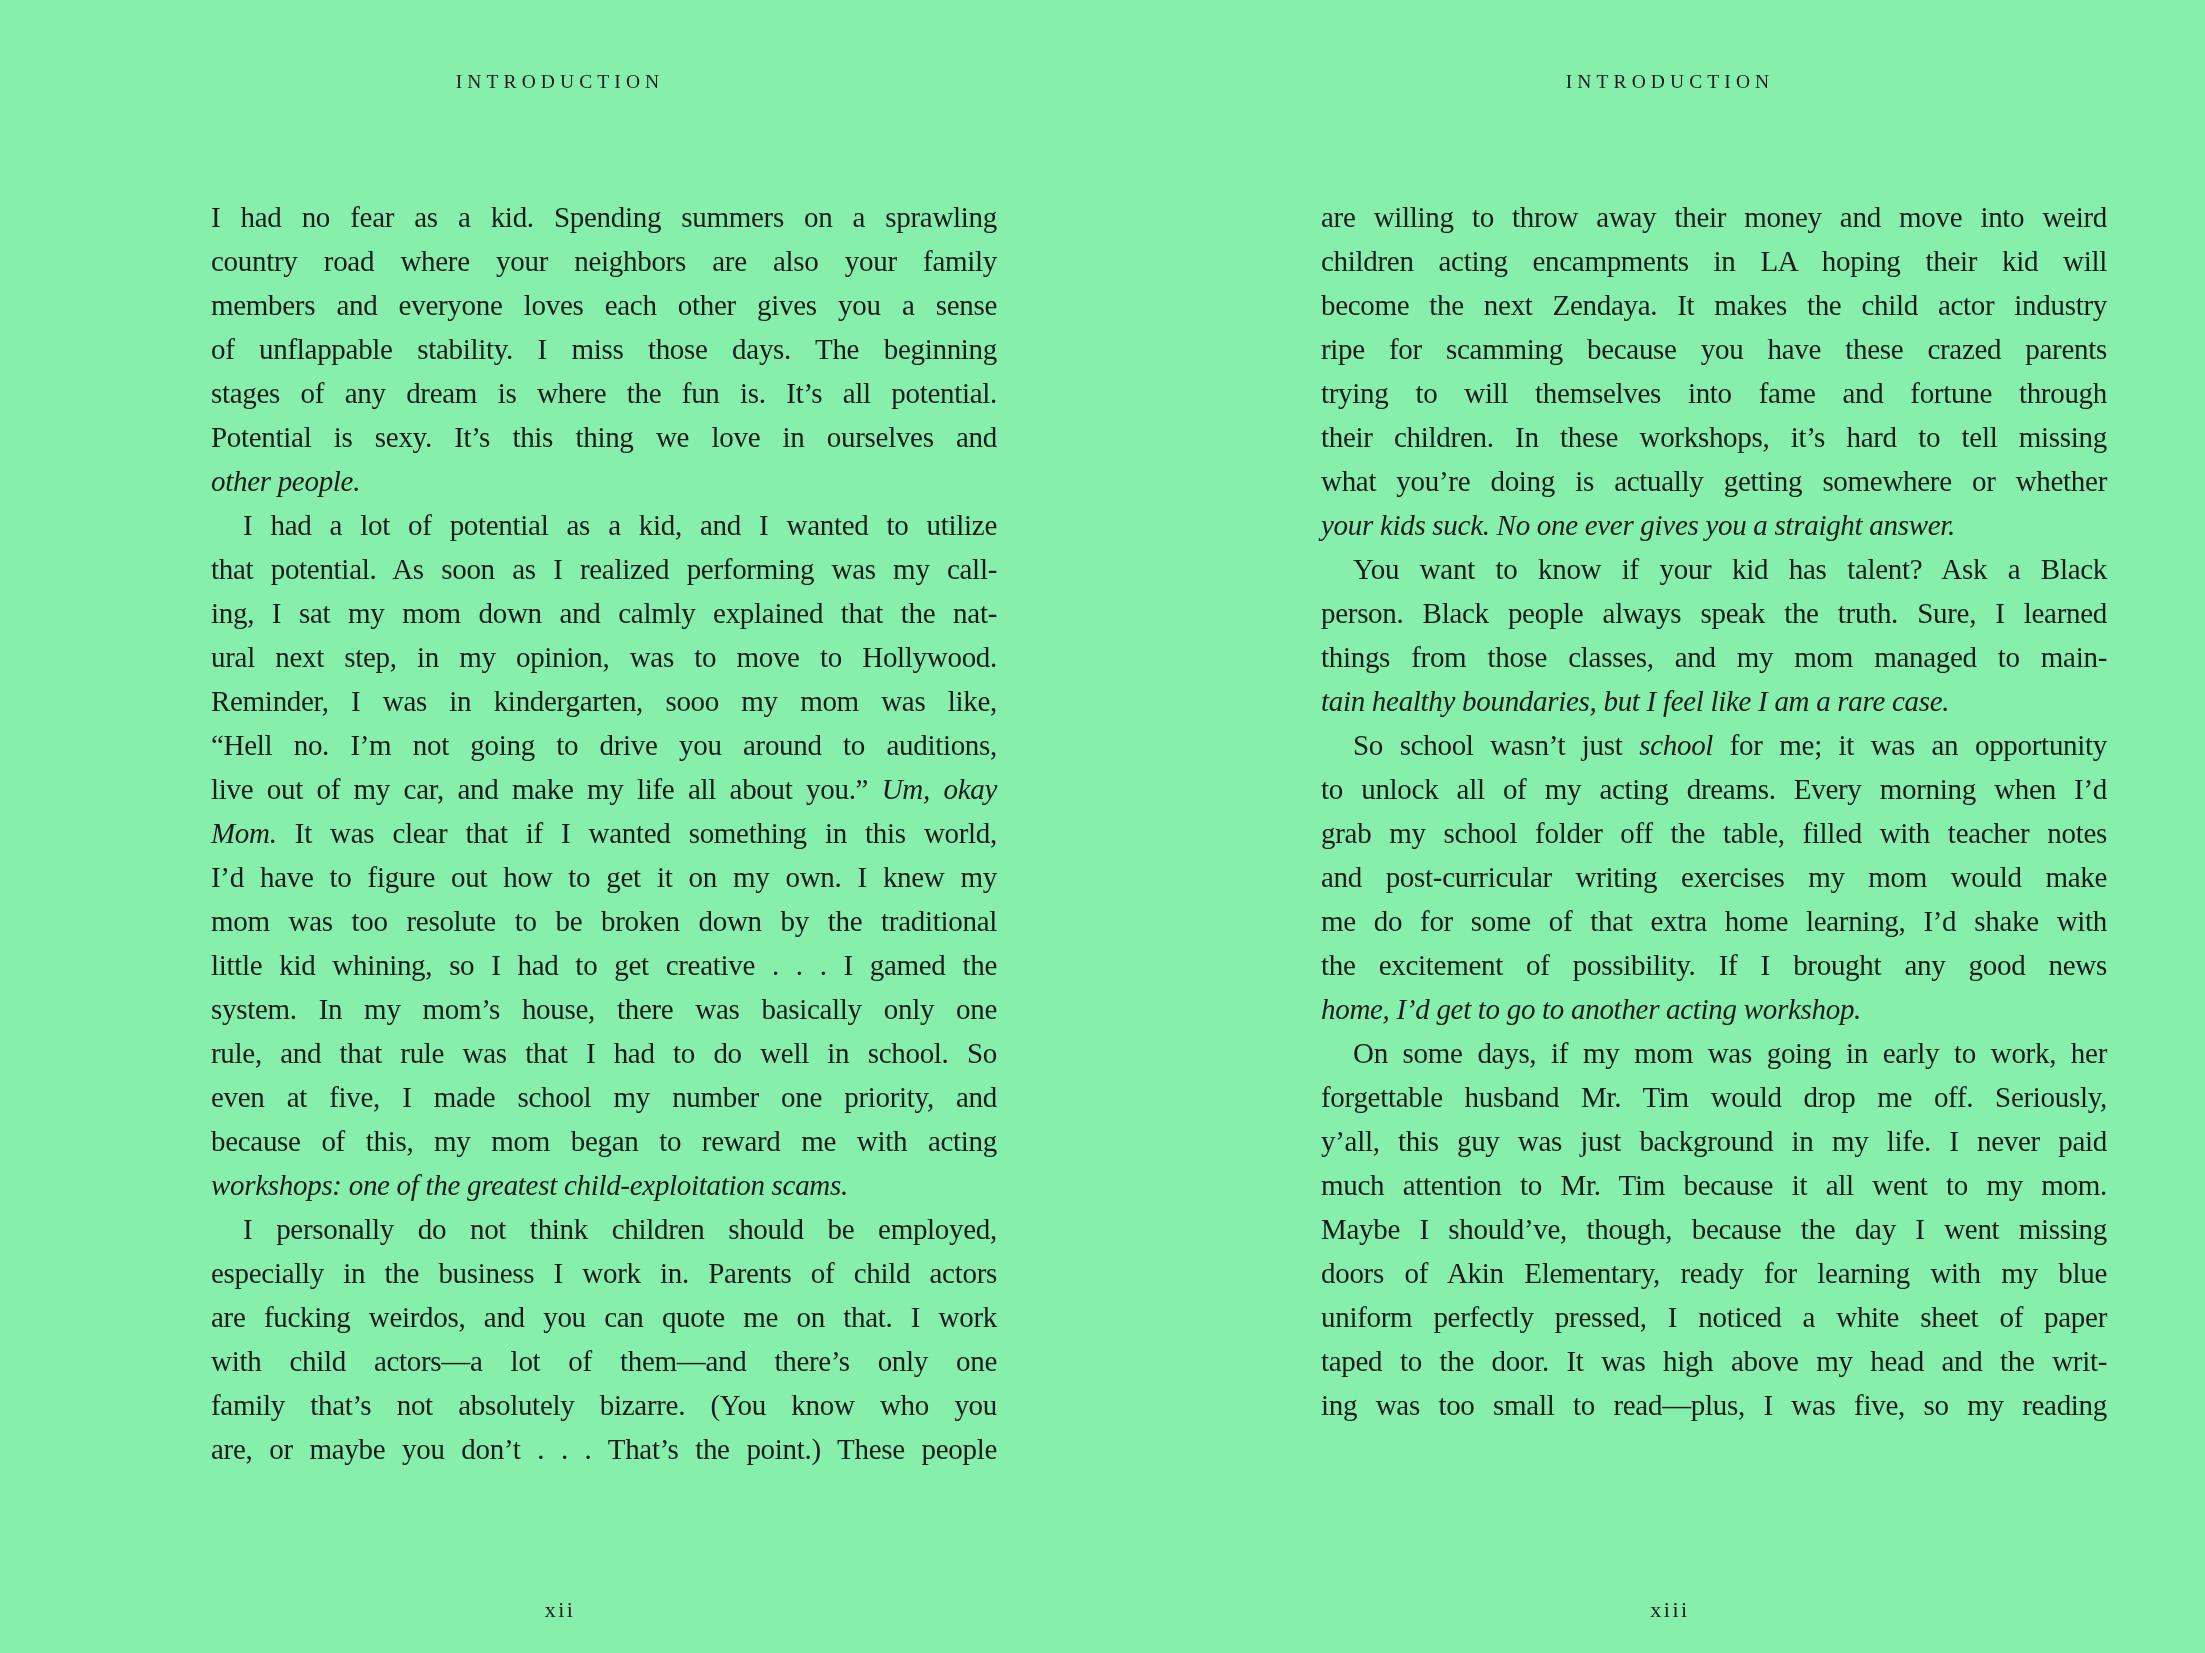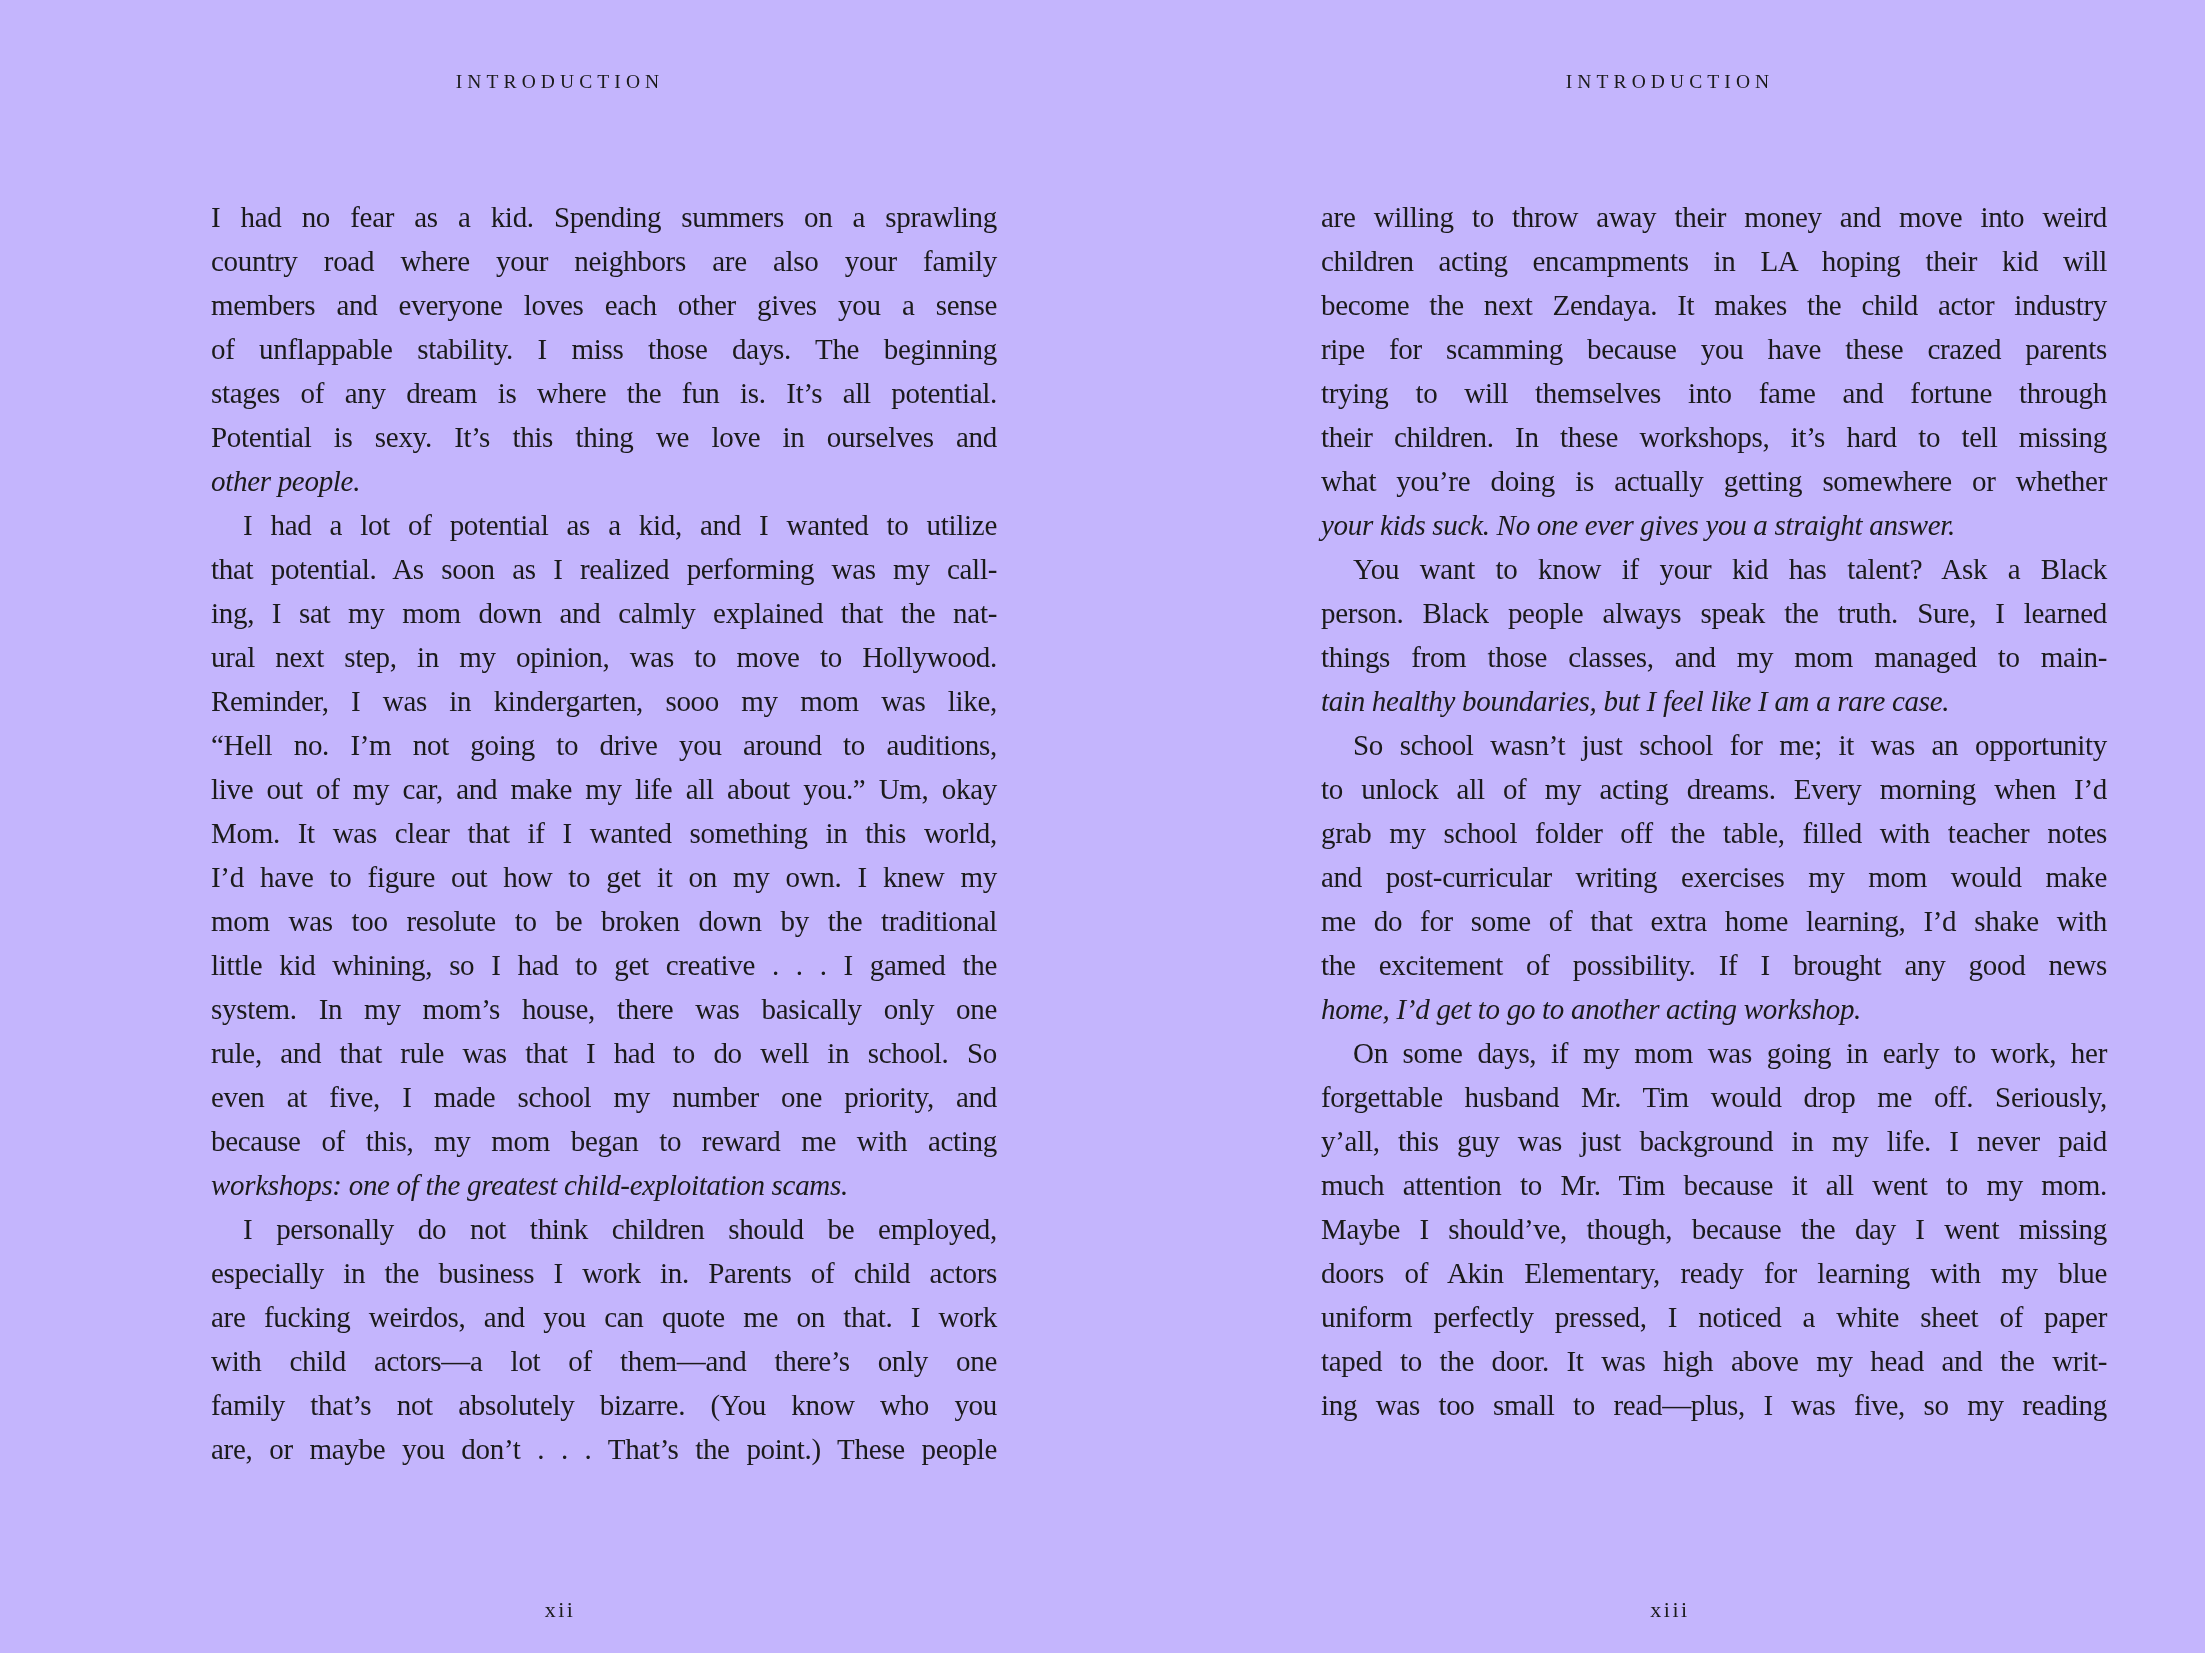--- a/index.html
+++ b/index.html
@@ -4,21 +4,21 @@
 <style>
   html, body {
     margin: 0;
     padding: 0;
     background: #ffffff;
   }
   .spread {
     position: relative;
     width: 2205px;
     height: 1654px;
-    background: #c4b5fd;
+    background: #86efac;
     font-family: "Liberation Serif", "DejaVu Serif", serif;
     color: #1b1b1b;
   }
   .page {
     position: absolute;
     top: 0;
     height: 1654px;
     width: 786px;
   }
   .page.left  { left: 167px; }
@@ -47,21 +47,21 @@
     line-height: 44px;
     letter-spacing: -0.3px;
     text-align: justify;
     text-align-last: justify;
     text-justify: inter-word;
     white-space: normal;
     hyphens: none;
   }
   .line.end { text-align-last: left; font-style: italic; }
   .line.indent { text-indent: 32px; }
-  .it { }
+  .it { font-style: italic; }
   .folio {
     position: absolute;
     top: 1597px;
     left: 0;
     width: 100%;
     text-align: center;
     font-size: 22px;
     letter-spacing: 2.5px;
     color: #1b1b1b;
   }

